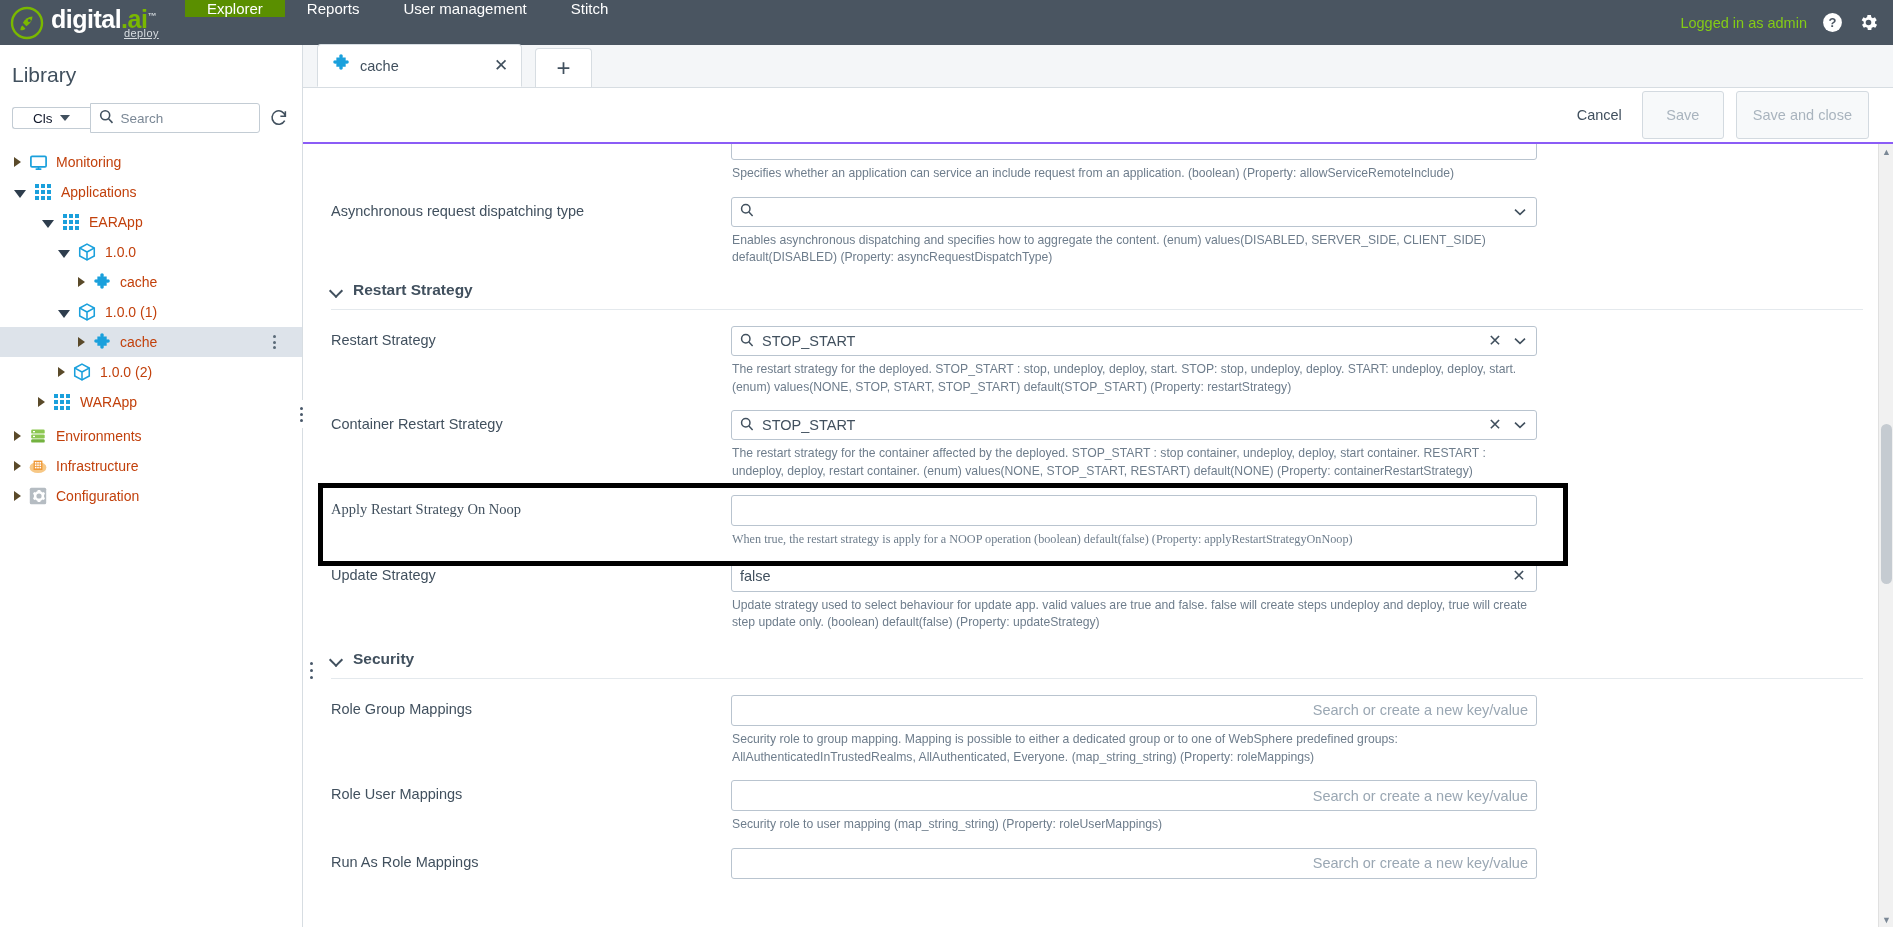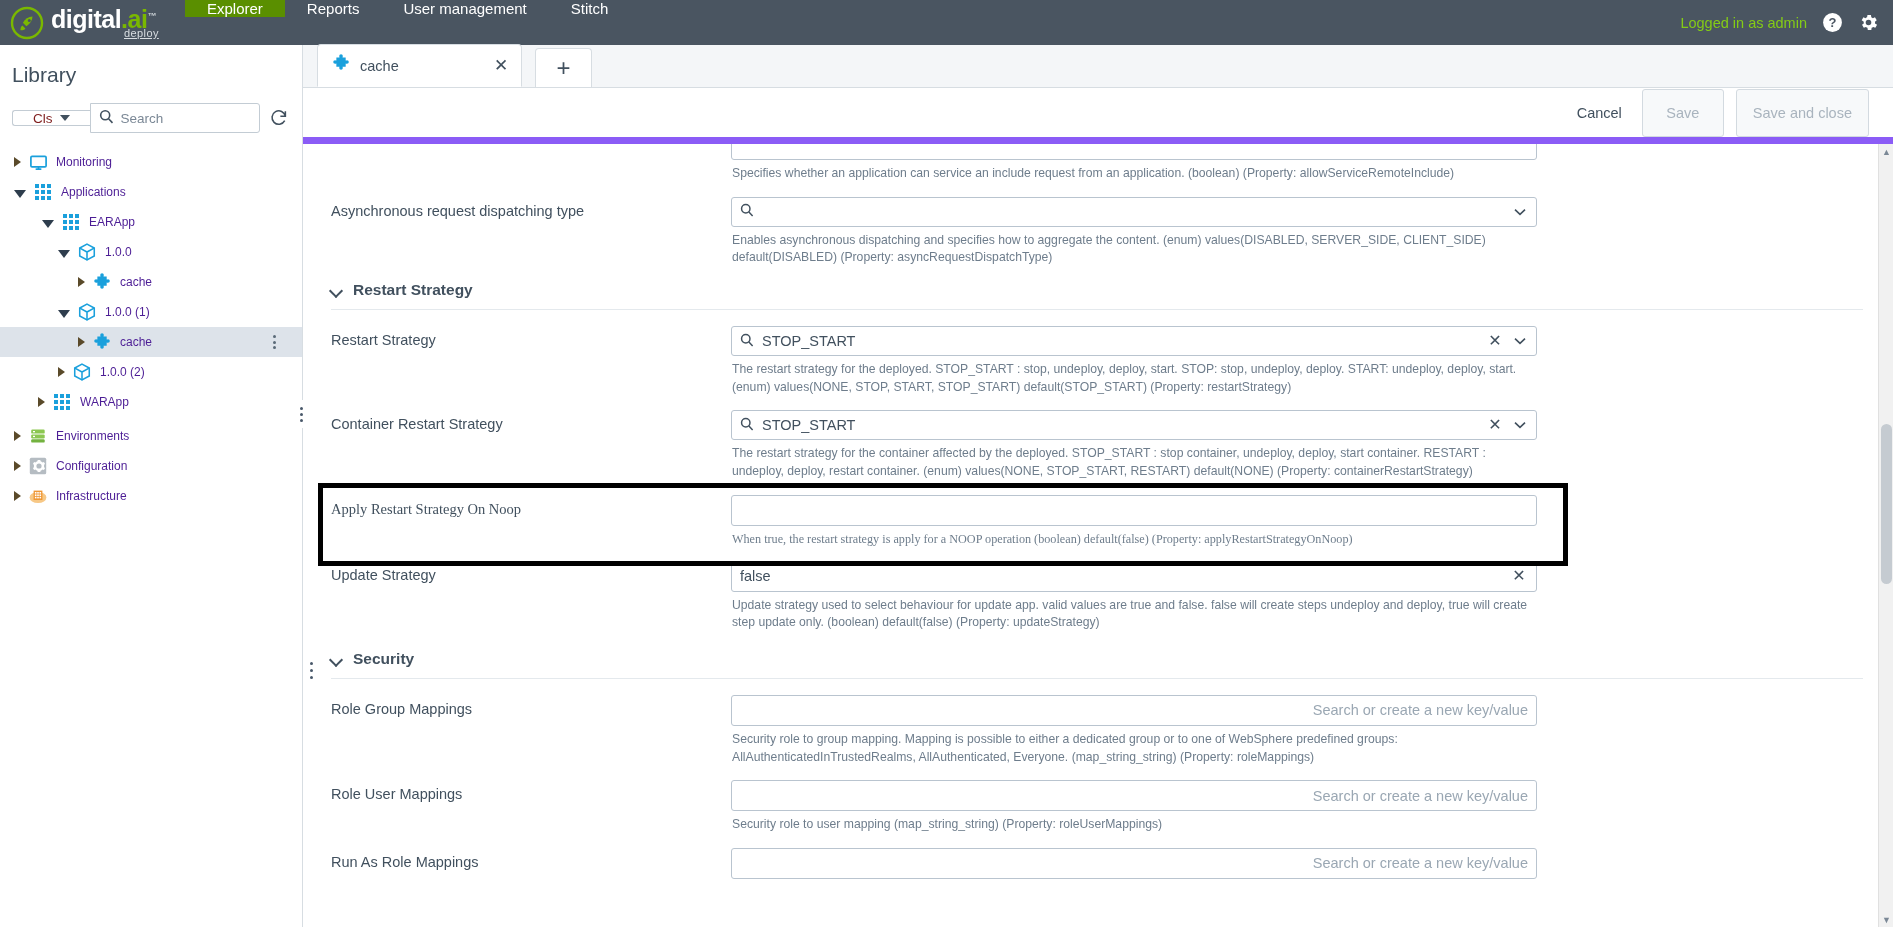--- a/index.html
+++ b/index.html
@@ -79,26 +79,26 @@
   .library-title {
     font-size: 21px; color: #41505e;
     padding: 18px 0 0 12px;
   }
   .search-row {
     display: flex; align-items: center;
     margin: 16px 12px 0 12px;
     height: 30px;
   }
   .cls-select {
-    height: 16px; min-width: 54px;
+    height: 22px; min-width: 54px;
     border: 1px solid #c3ccd4; border-right: none;
     border-radius: 3px 0 0 3px;
     display: flex; align-items: center; justify-content: center;
     gap: 7px;
-    font-size: 13.5px; color: #7f1d1d;
+    font-size: 13.5px; color: #0f172a;
     background: #fff; cursor: pointer;
     padding: 0 20px;
   }
   .caret-dn {
     width: 0; height: 0;
     border-left: 5px solid transparent;
     border-right: 5px solid transparent;
     border-top: 6px solid #41505e;
   }
   .search-box {
@@ -120,21 +120,21 @@
     margin-left: 8px; width: 22px; height: 22px;
     cursor: pointer; flex: 0 0 22px;
     display:flex;align-items:center;justify-content:center;
   }
 
   
   .tree { margin-top: 14px; }
   .tree-node {
     display: flex; align-items: center;
     height: 30px;
-    font-size: 12px; color: #4c1d95;
+    font-size: 14px; color: #c2410c;
     cursor: pointer;
     position: relative;
     padding-right: 8px;
   }
   .tree-node.selected { background: #dde3ea; }
   .tw {
     width: 0; height: 0; margin-right: 7px; flex: 0 0 auto;
     border-top: 5px solid transparent;
     border-bottom: 5px solid transparent;
     border-left: 7px solid #5a4a2a;
@@ -211,21 +211,21 @@
     line-height: 1;
   }
 
   
   .toolbar {
     height: 56px;
     background: #ffffff;
     display: flex; align-items: center; justify-content: flex-end;
     padding-right: 24px;
     gap: 12px;
-    border-bottom: 7px solid #8b5cf6;
+    border-bottom: 2px solid #8b5cf6;
   }
   .link-btn {
     font-size: 14.5px; color: #41505e;
     cursor: pointer; padding: 6px 8px;
   }
   .btn {
     height: 48px; min-width: 82px;
     border: 1px solid #d3dae0;
     background: #f7f9fa;
     border-radius: 3px;
@@ -543,31 +543,20 @@
       <span class="t-icon">
         <svg width="20" height="20" viewBox="0 0 20 20">
           <rect x="3.2" y="3.6" width="13.5" height="4" rx="1.2" fill="#8cc751"></rect>
           <rect x="3.2" y="8.4" width="13.5" height="4" rx="1.2" fill="#8cc751"></rect>
           <rect x="3.2" y="13.2" width="13.5" height="3.4" rx="1.2" fill="#73b23f"></rect>
           <rect x="5" y="5" width="2" height="1.3" fill="#fff"></rect>
             <rect x="5" y="9.8" width="2" height="1.3" fill="#fff"></rect>
         </svg>
       </span>
       <span>Environments</span>
-    </div>
-
-    <div class="tree-node" style="padding-left:14px">
-      <span class="tw"></span>
-      <span class="t-icon">
-        <svg width="20" height="20" viewBox="0 0 20 20">
-          <rect x="1.8" y="1.8" width="16.4" height="16.4" rx="1.5" fill="#b5bcc2"></rect>
-          <path d="M16 11.2a6.4 6.4 0 000-2.4l1.1-.9-1.2-2-1.3.6a6 6 0 00-2-1.2L12.3 4H9.7l-.3 1.3a6 6 0 00-2 1.2l-1.3-.6-1.2 2 1.1.9a6.4 6.4 0 000 2.4l-1.1.9 1.2 2 1.3-.6a6 6 0 002 1.2l.3 1.3h2.6l.3-1.3a6 6 0 002-1.2l1.3.6 1.2-2zM11 12.6A2.6 2.6 0 1111 7.4a2.6 2.6 0 010 5.2z" fill="#ffffff"></path>
-        </svg>
-      </span>
-      <span>Configuration</span>
     </div>
 
     <div class="tree-node" style="padding-left:14px">
       <span class="tw"></span>
       <span class="t-icon">
         <svg width="20" height="20" viewBox="0 0 20 20">
           <ellipse cx="10" cy="11.5" rx="8.4" ry="5.6" fill="#f7c886"></ellipse>
           <rect x="5.6" y="4.6" width="8.8" height="9.4" fill="#ef9734"></rect>
           <g fill="#ffffff">
             <rect x="6.9" y="6" width="1.6" height="1.6"></rect>
@@ -577,20 +566,31 @@
               <rect x="9.2" y="8.4" width="1.6" height="1.6"></rect>
               <rect x="11.5" y="8.4" width="1.6" height="1.6"></rect>
             <rect x="6.9" y="10.8" width="1.6" height="1.6"></rect>
               <rect x="9.2" y="10.8" width="1.6" height="1.6"></rect>
               <rect x="11.5" y="10.8" width="1.6" height="1.6"></rect>
           </g>
         </svg>
       </span>
       <span>Infrastructure</span>
     </div>
+
+    <div class="tree-node" style="padding-left:14px">
+      <span class="tw"></span>
+      <span class="t-icon">
+        <svg width="20" height="20" viewBox="0 0 20 20">
+          <rect x="1.8" y="1.8" width="16.4" height="16.4" rx="1.5" fill="#b5bcc2"></rect>
+          <path d="M16 11.2a6.4 6.4 0 000-2.4l1.1-.9-1.2-2-1.3.6a6 6 0 00-2-1.2L12.3 4H9.7l-.3 1.3a6 6 0 00-2 1.2l-1.3-.6-1.2 2 1.1.9a6.4 6.4 0 000 2.4l-1.1.9 1.2 2 1.3-.6a6 6 0 002 1.2l.3 1.3h2.6l.3-1.3a6 6 0 002-1.2l1.3.6 1.2-2zM11 12.6A2.6 2.6 0 1111 7.4a2.6 2.6 0 010 5.2z" fill="#ffffff"></path>
+        </svg>
+      </span>
+      <span>Configuration</span>
+    </div>
   </div>
 </div>
 
 <div class="pane-handle">
     <i></i>
     <i></i>
     <i></i>
   </div>
 
 <div class="right-area">

